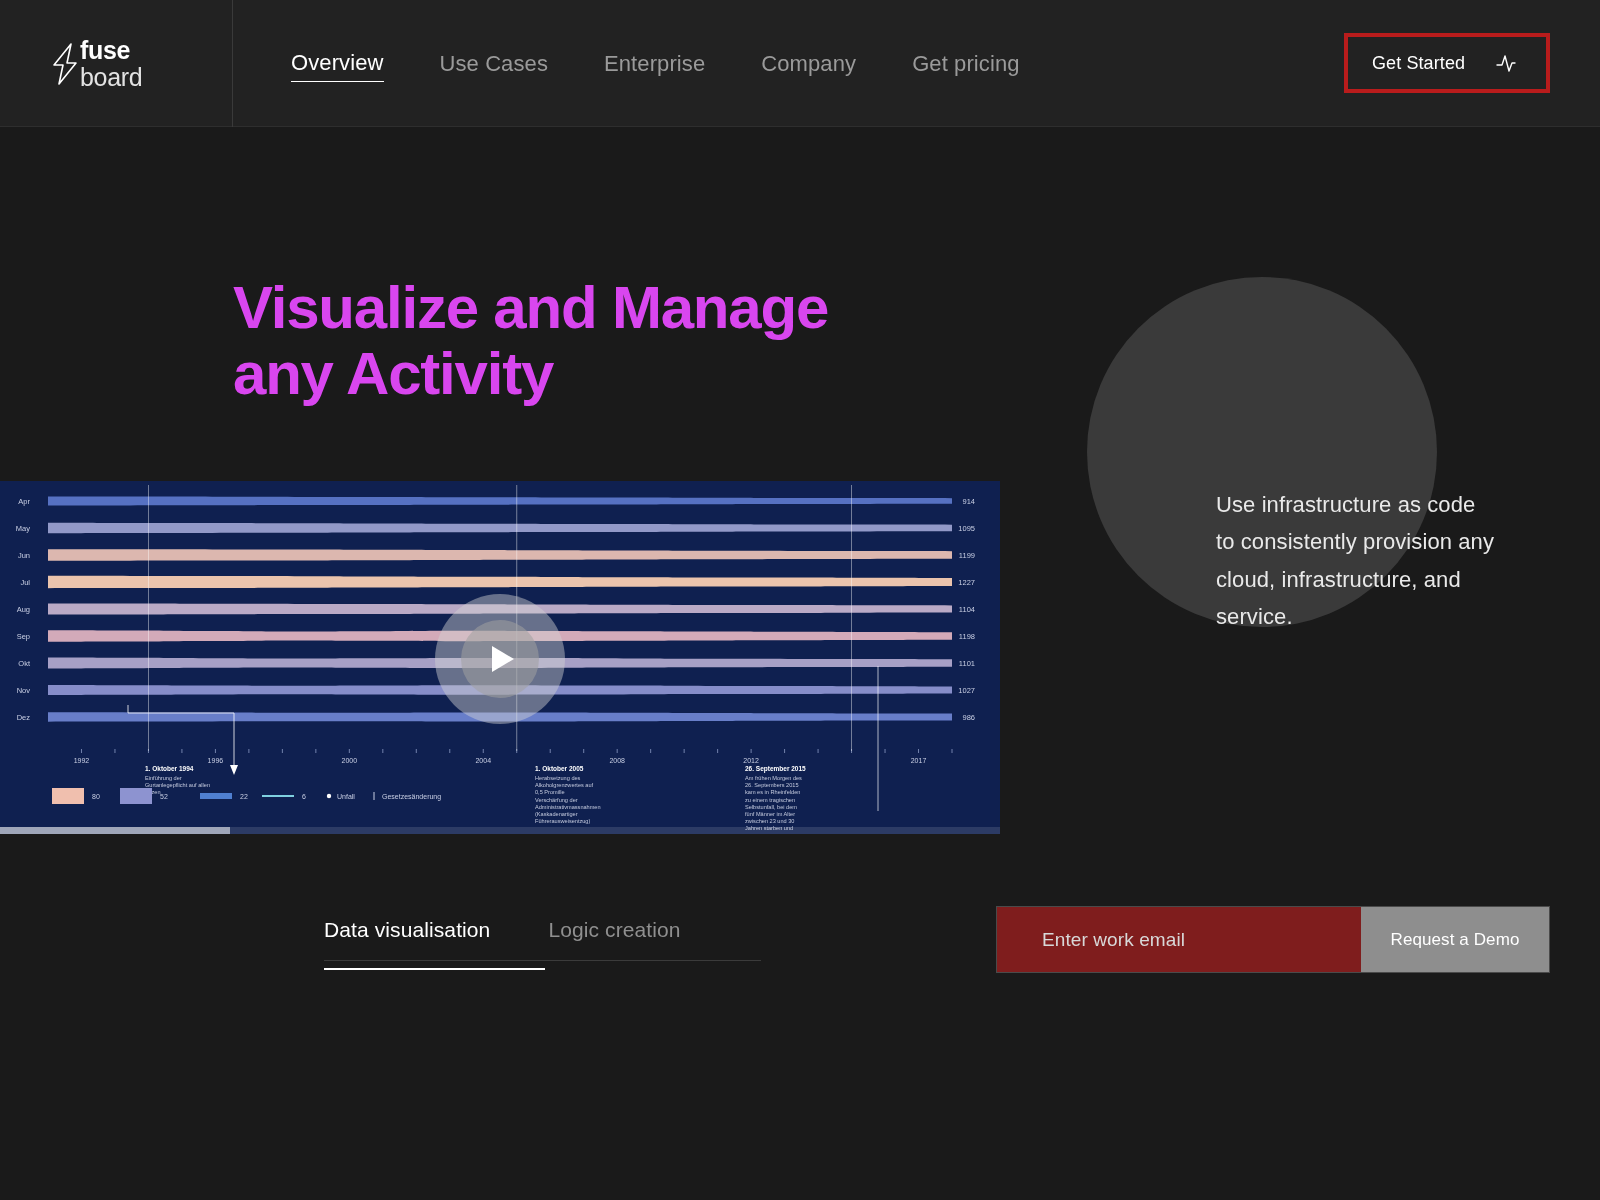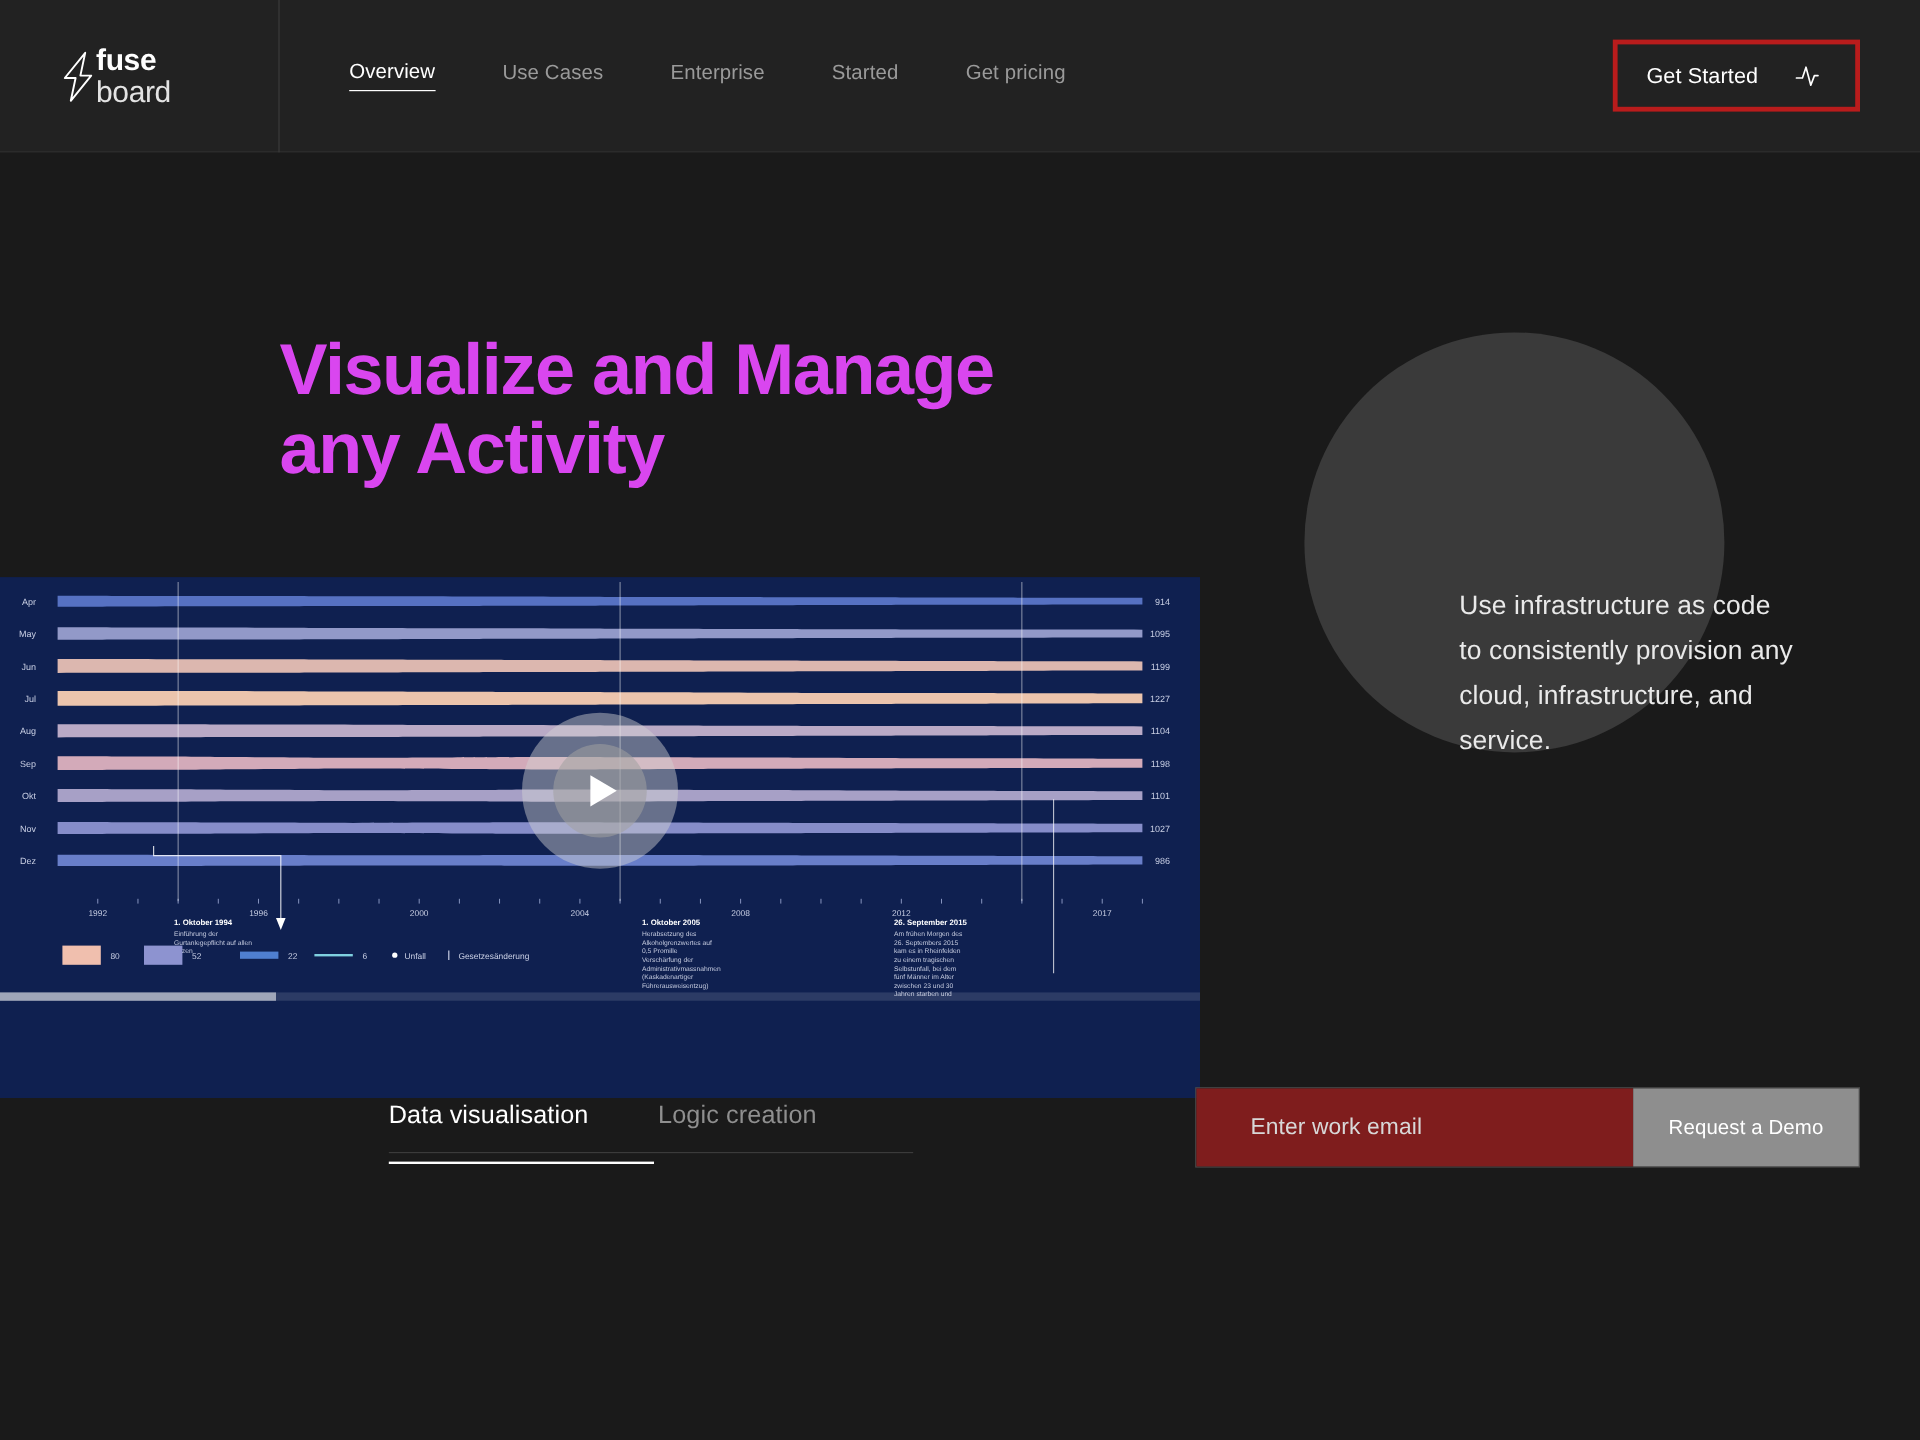--- a/index.html
+++ b/index.html
@@ -33,21 +33,21 @@
   }
   .logo-board {
     display:block; color:#e3e3e3; font-size: 25px; font-weight: 400;
     letter-spacing: -0.3px;
   }
   .nav {
     position: absolute; left: 291px; top: 50px;
     display: flex; align-items: center; gap: 0;
   }
   .nav-item {
-    font-size: 17px; color: #9a9a9a; padding: 0 0 5px 0;
+    font-size: 22px; color: #9a9a9a; padding: 0 0 5px 0;
     margin-right: 56px; cursor: pointer; white-space: nowrap;
     letter-spacing: 0.1px;
   }
   .nav-item.active {
     color: #ffffff; border-bottom: 1.5px solid #ffffff;
   }
   .get-started {
     position: absolute; right: 50px; top: 33px;
     width: 206px; height: 60px;
     border: 4px solid #b91c1c;
@@ -78,21 +78,21 @@
   .hero-desc {
     position: absolute; left: 1216px; top: 486px;
     width: 280px;
     color: #e9e9e9; font-size: 22px; line-height: 1.7;
     letter-spacing: 0.1px;
   }
 
   
   .media {
     position: absolute; left: 0; top: 481px;
-    width: 1000px; height: 434px;
+    width: 1000px; height: 353px;
     background: #0f2050;
     overflow: hidden;
   }
   .chart-inner { position: absolute; inset: 0; }
 
   .play-overlay {
     position: absolute; left: 435px; top: 594px;
     width: 130px; height: 130px; border-radius: 50%;
     background: rgba(210,210,210,0.45);
     display:flex; align-items:center; justify-content:center;
@@ -173,21 +173,21 @@
     <span class="logo-text">
       <span class="logo-fuse">fuse</span>
       <span class="logo-board">board</span>
     </span>
   </div>
 
   <nav class="nav">
     <span class="nav-item active">Overview</span>
     <span class="nav-item">Use Cases</span>
     <span class="nav-item">Enterprise</span>
-    <span class="nav-item">Started</span>
+    <span class="nav-item">Company</span>
     <span class="nav-item">Get pricing</span>
   </nav>
 
   <div class="get-started">
     <span class="get-started-label">Get Started</span>
     <svg class="pulse-icon" viewBox="0 0 26 22">
       <path d="M1 13 L6 13 L9 4 L13 19 L16 11 L19 11" fill="none" stroke="#ffffff" stroke-width="1.4" stroke-linecap="round" stroke-linejoin="round"></path>
     </svg>
   </div>
 </div>

